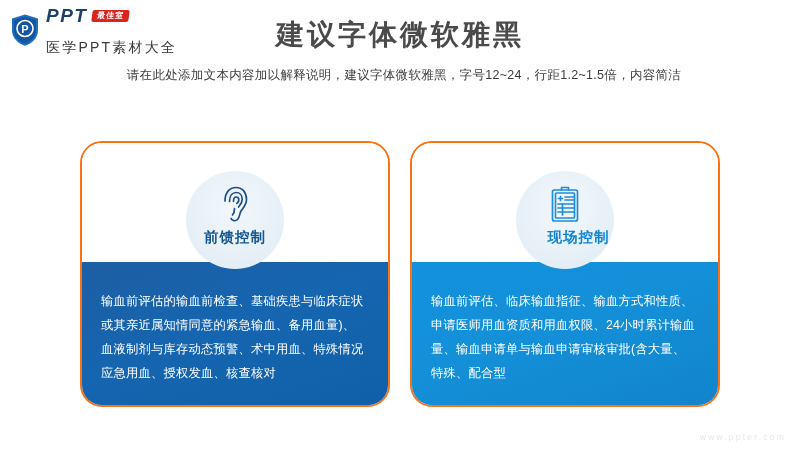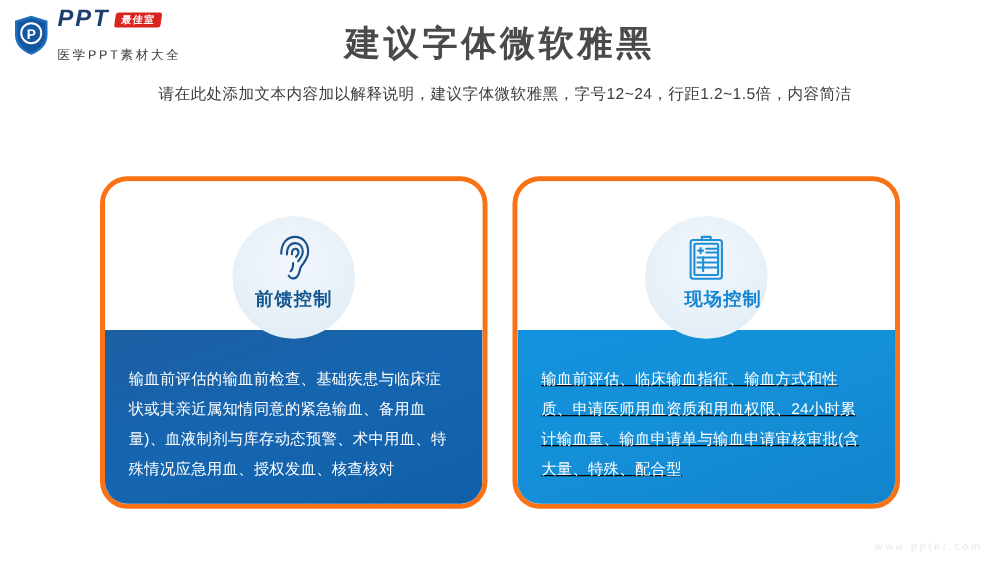--- a/index.html
+++ b/index.html
@@ -23,21 +23,21 @@
     color:#1c3f6e; letter-spacing:1.5px; line-height:1;
   }
   .logo-badge{
     background:#d9241f; color:#ffffff;
     font-size:8px; font-weight:bold;
     padding:2px 5px 2px 5px; border-radius:2px;
     letter-spacing:1px; line-height:1;
     transform:skewX(-8deg);
   }
   .logo-sub{
-    font-size:10px; color:#3a3a3a; letter-spacing:2.2px;
+    font-size:14px; color:#3a3a3a; letter-spacing:2.2px;
     line-height:1; white-space:nowrap;
   }
 
   
   .page-title{
     position:absolute; left:0; top:16px; width:800px;
     text-align:center;
     font-size:28px; font-weight:bold;
     color:#4a4a4a; letter-spacing:3px;
   }
@@ -54,39 +54,38 @@
     position:absolute; left:80px; top:141px;
     width:640px; height:266px;
     display:flex; justify-content:space-between;
   }
   .card{
     width:310px; height:266px;
     border-radius:22px;
     position:relative;
     overflow:hidden;
     background:#ffffff;
-    border:4px solid #f97316;
+    border:2px solid #f97316;
   }
   .card-top{
     height:119px; width:100%;
     background:#ffffff;
     position:relative;
   }
   .card-body{
     position:absolute; left:0; top:119px;
     width:100%; height:147px;
     padding:28px 22px 0 19px;
     border-radius:0 0 21px 21px;
   }
   .card-left .card-body{
     background:linear-gradient(160deg,#1d5fa3 0%,#1565b0 45%,#0f5fa8 100%);
   }
   .card-right .card-body{
     background:linear-gradient(160deg,#1391dd 0%,#1490d8 45%,#1183cb 100%);
-    text-decoration:underline;
   }
   .card-text{
     color:#ffffff; font-size:12.3px; line-height:1.95;
     letter-spacing:0.2px;
   }
 
   
   .icon-circle{
     position:absolute; left:50%; top:28px;
     transform:translateX(-50%);

